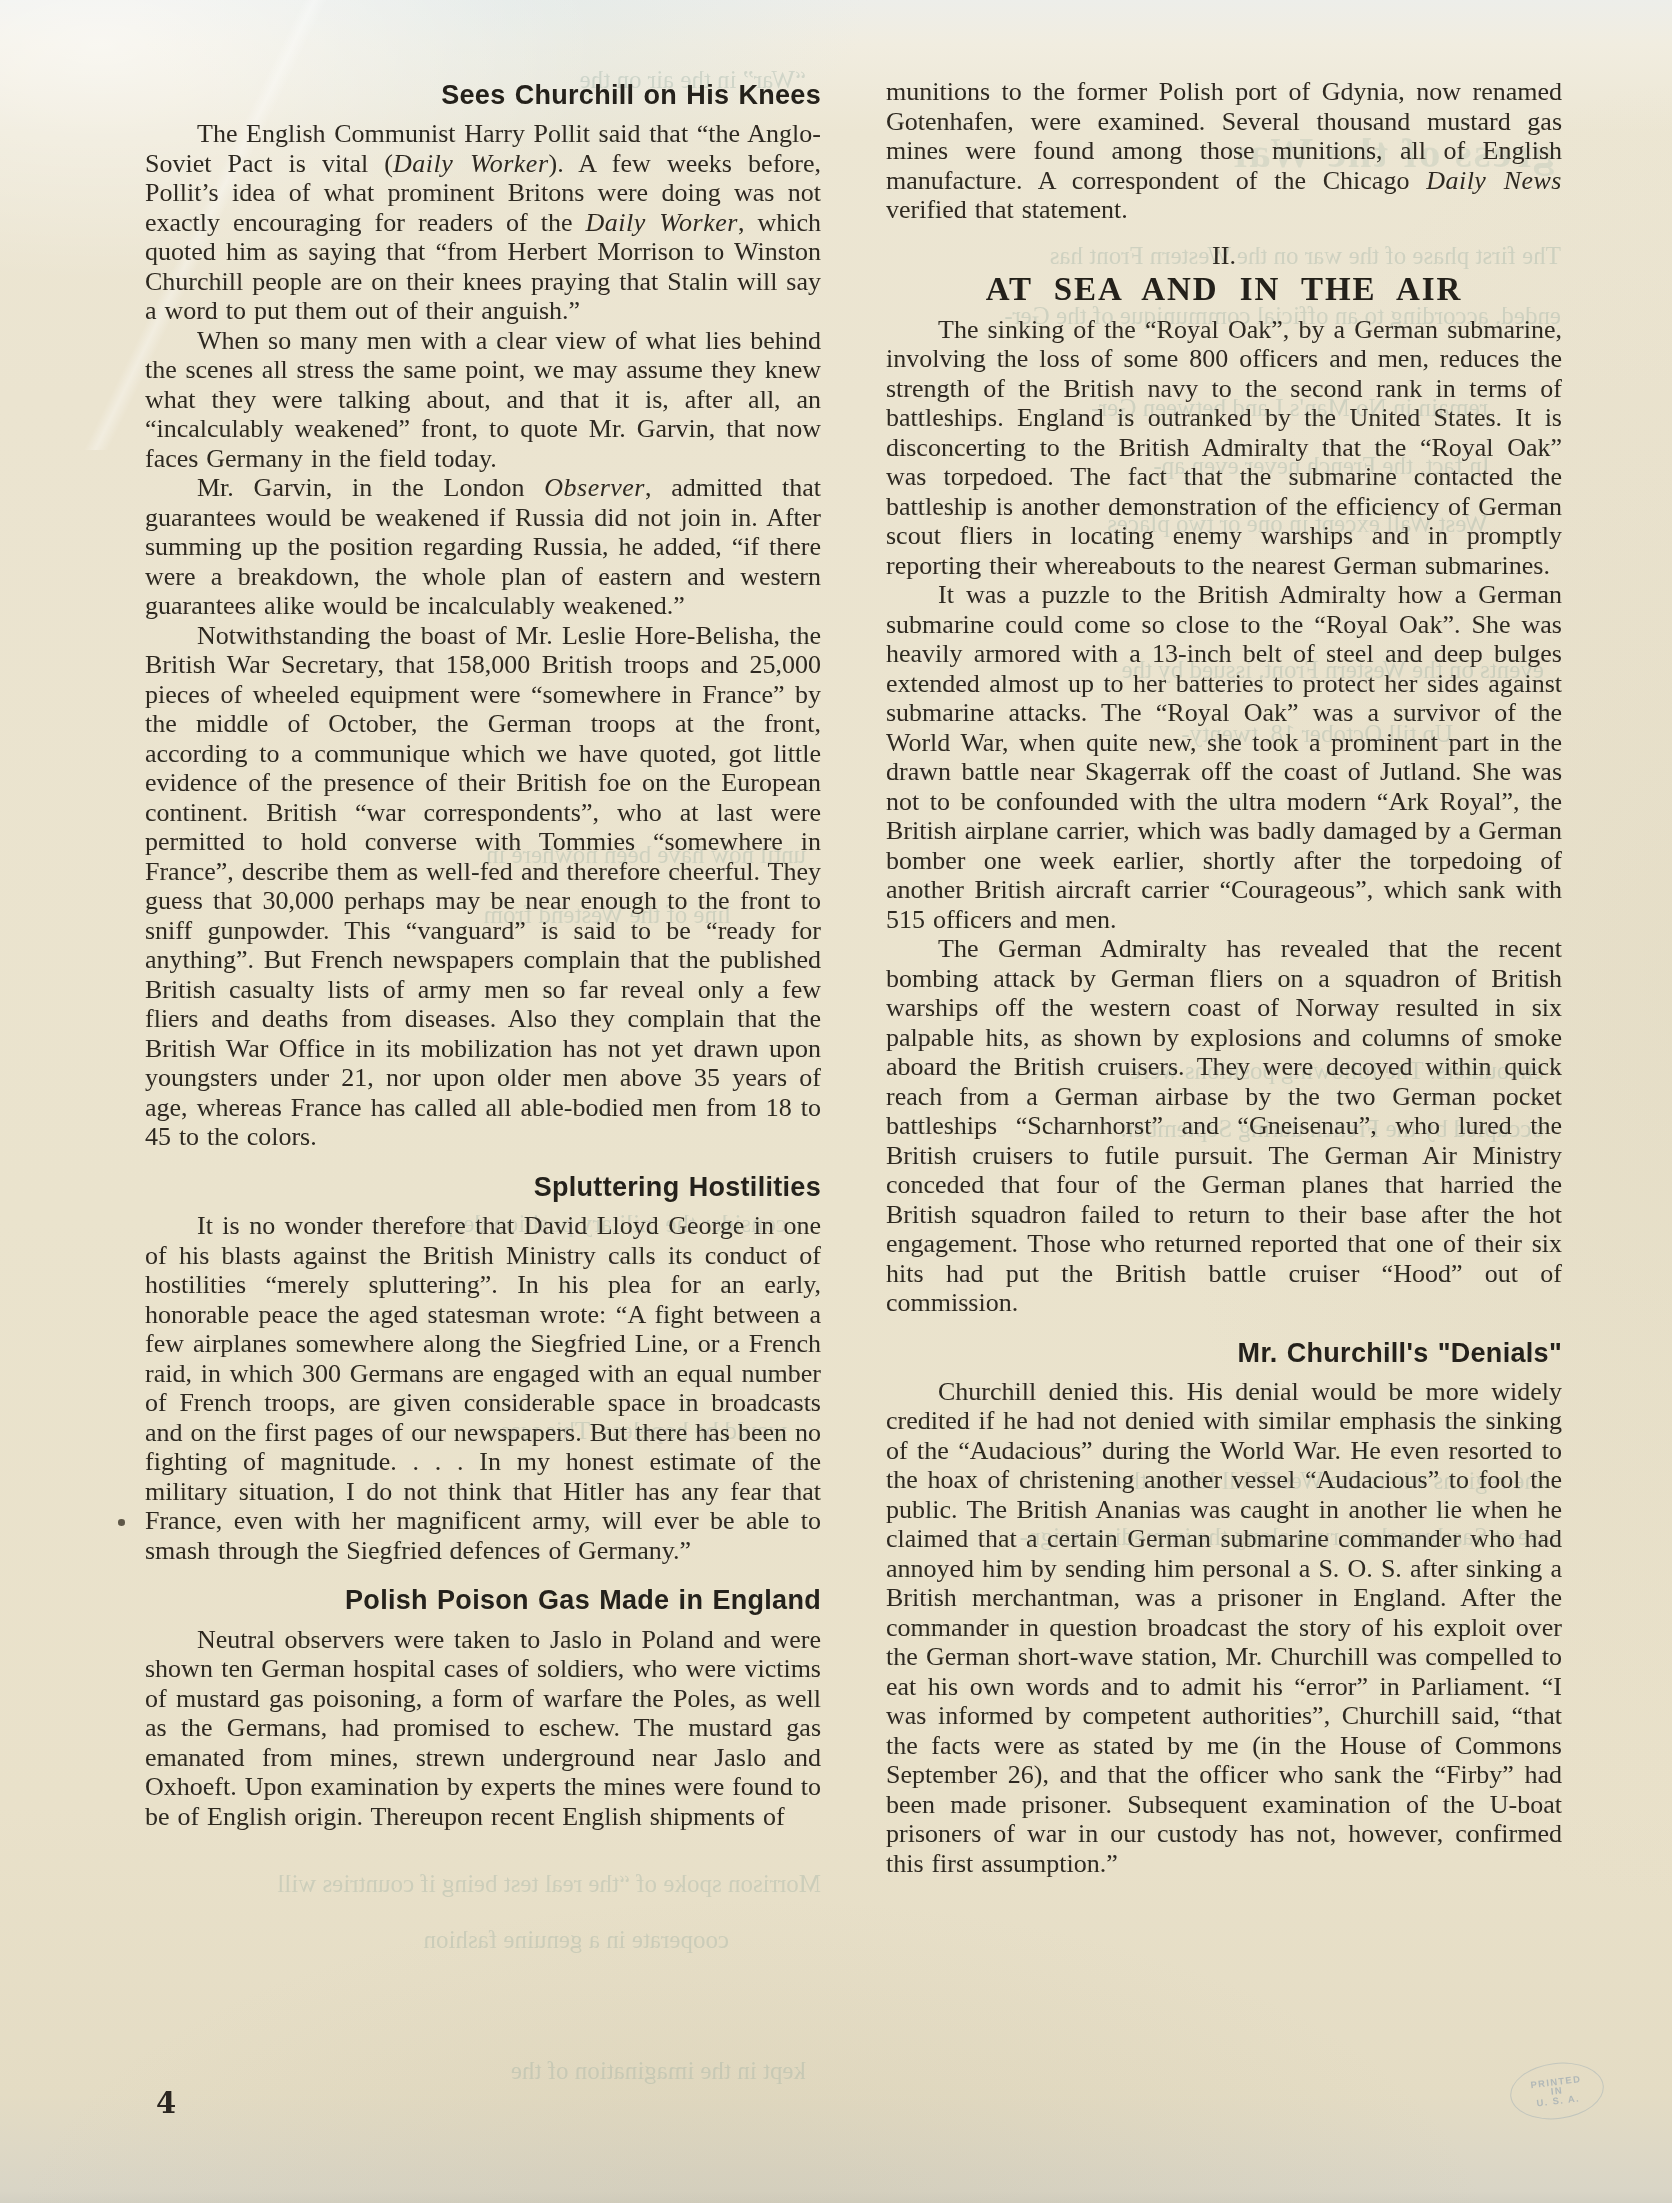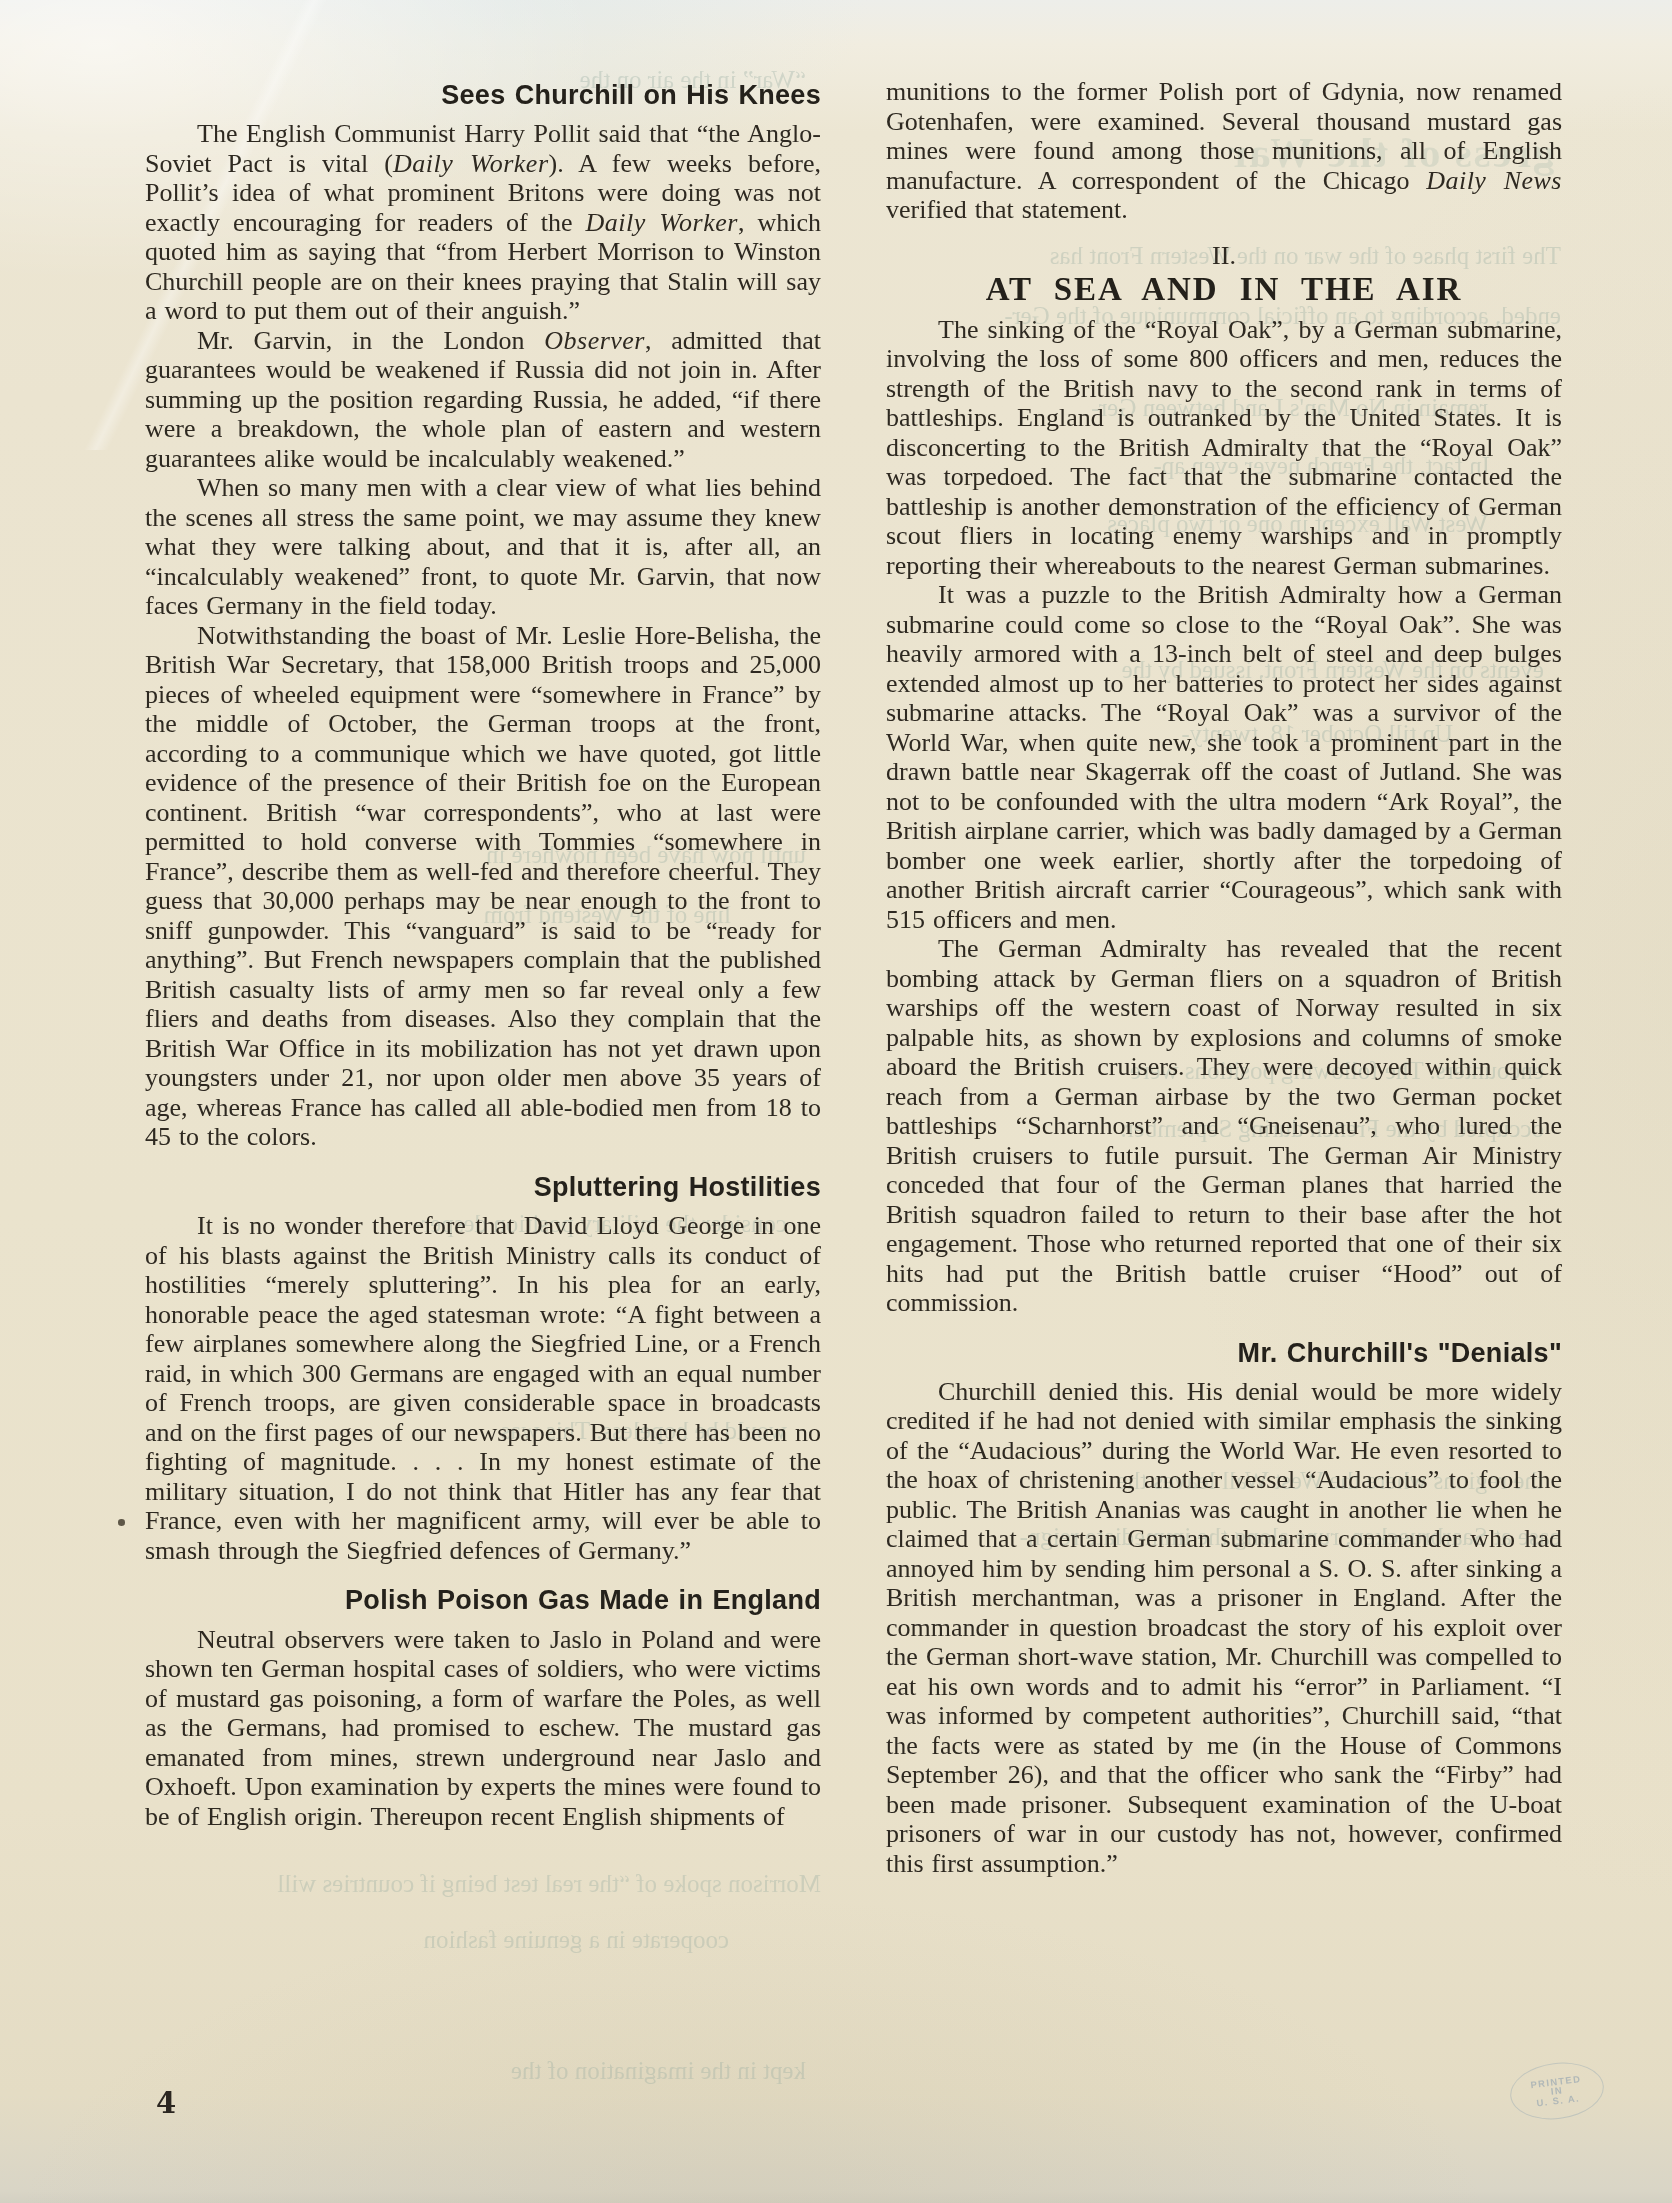--- a/index.html
+++ b/index.html
@@ -100,22 +100,22 @@
       <div class="ghost" style="left: 888px; top: 1523px; width: 673px;">ease at Saarbruecken, runs along the immediate reign-</div>
       <div class="ghost" style="left: 148px; top: 1870px; width: 673px;">Morrison spoke of “the real test being if countries will</div>
       <div class="ghost" style="left: 148px; top: 1926px; width: 581px;">cooperate in a genuine fashion</div>
       <div class="ghost" style="left: 356px; top: 2057px; width: 450px;">kept in the imagination of the</div>
     </div>
 
   <div class="col col-left">
     <section>
       <h2 class="head">Sees Churchill on His Knees</h2>
       <p>The English Communist Harry Pollit said that “the Anglo-Soviet Pact is vital (<i>Daily Worker</i>). A few weeks before, Pollit’s idea of what prominent Britons were doing was not exactly encouraging for readers of the <i>Daily Worker</i>, which quoted him as saying that “from Herbert Morrison to Winston Churchill people are on their knees praying that Stalin will say a word to put them out of their anguish.”</p>
+      <p>When so many men with a clear view of what lies behind the scenes all stress the same point, we may assume they knew what they were talking about, and that it is, after all, an “incalculably weakened” front, to quote Mr. Garvin, that now faces Germany in the field today.</p>
       <p>Mr. Garvin, in the London <i>Observer</i>, admitted that guarantees would be weakened if Russia did not join in.  After summing up the position regarding Russia, he added, “if there were a breakdown, the whole plan of eastern and western guarantees alike would be incalculably weakened.”</p>
-      <p>When so many men with a clear view of what lies behind the scenes all stress the same point, we may assume they knew what they were talking about, and that it is, after all, an “incalculably weakened” front, to quote Mr. Garvin, that now faces Germany in the field today.</p>
     </section>
     <section>
       <p>Notwithstanding the boast of Mr. Leslie Hore-Belisha, the British War Secretary, that 158,000 British troops and 25,000 pieces of wheeled equipment were “somewhere in France” by the middle of October, the German troops at the front, according to a communique which we have quoted, got little evidence of the presence of their British foe on the European continent.  British “war correspondents”, who at last were permitted to hold converse with Tommies “somewhere in France”, describe them as well-fed and therefore cheerful.  They guess that 30,000 perhaps may be near enough to the front to sniff gunpowder.  This “vanguard” is said to be “ready for anything”.  But French newspapers complain that the published British casualty lists of army men so far reveal only a few fliers and deaths from diseases.  Also they complain that the British War Office in its mobilization has not yet drawn upon youngsters under 21, nor upon older men above 35 years of age, whereas France has called all able-bodied men from 18 to 45 to the colors.</p>
     </section>
     <section>
       <h2 class="head">Spluttering Hostilities</h2>
       <p>It is no wonder therefore that David Lloyd George in one of his blasts against the British Ministry calls its conduct of hostilities “merely spluttering”.  In his plea for an early, honorable peace the aged statesman wrote: “A fight between a few airplanes somewhere along the Siegfried Line, or a French raid, in which 300 Germans are engaged with an equal number of French troops, are given considerable space in broadcasts and on the first pages of our newspapers.  But there has been no fighting of magnitude. . . . In my honest estimate of the military situation, I do not think that Hitler has any fear that France, even with her magnificent army, will ever be able to smash through the Siegfried defences of Germany.”</p>
     </section>
     <section>
       <h2 class="head">Polish Poison Gas Made in England</h2>

